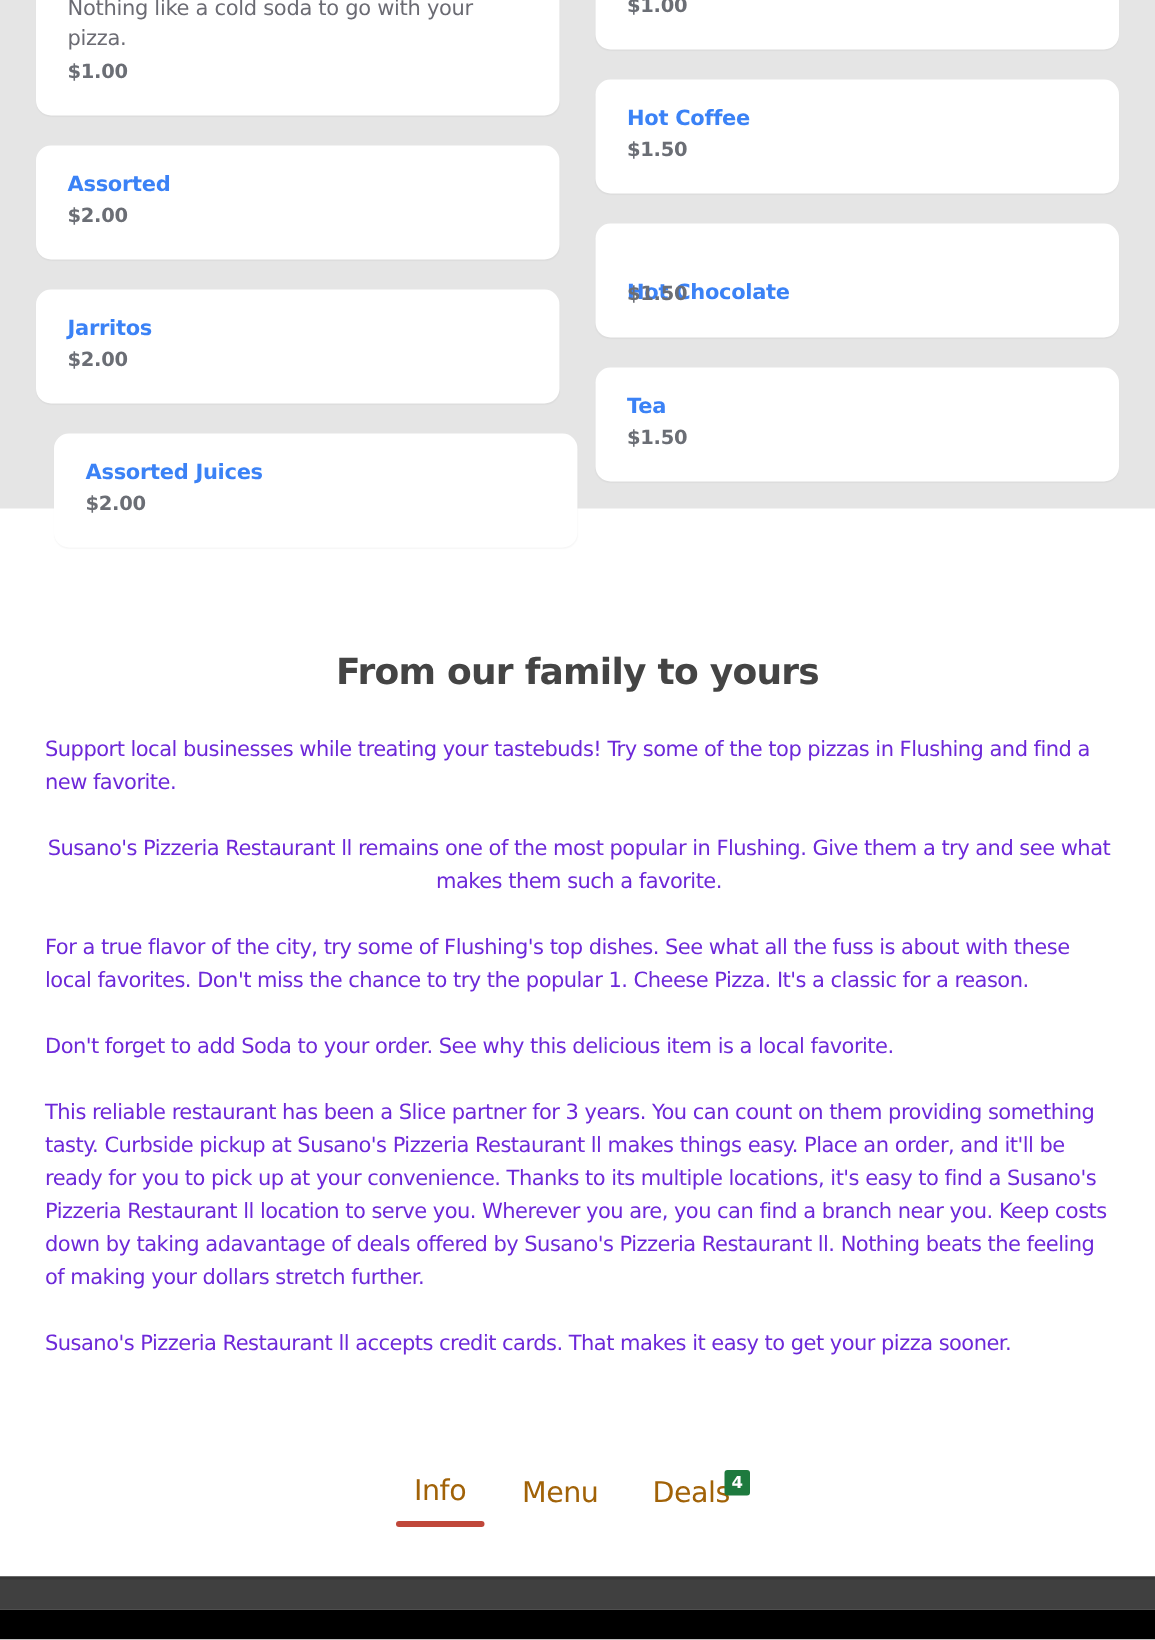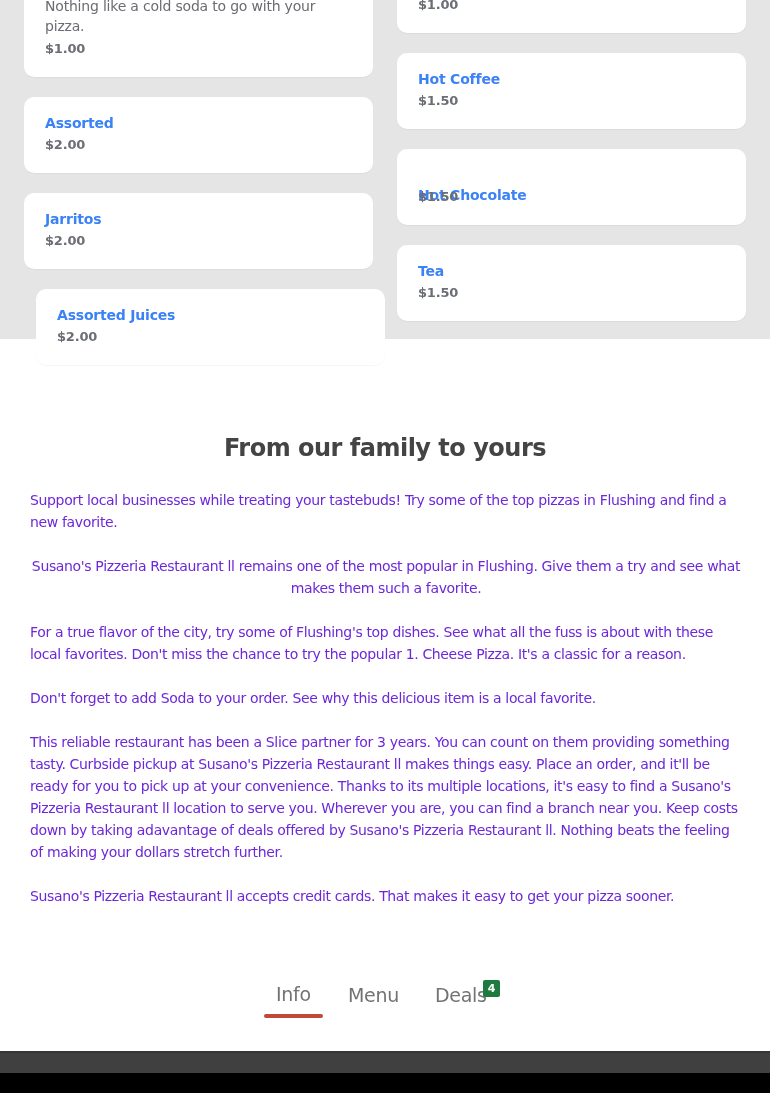--- a/index.html
+++ b/index.html
@@ -37,21 +37,21 @@
     }
     .about p {
       position: absolute; left: 30px; width: 712px;
       font-size: 14px; line-height: 22px; color: #6d28d9; letter-spacing: -0.35px;
     }
 
     .tabs {
       position: absolute; top: 980px; left: 0; width: 770px; height: 40px;
     }
     .tab {
-      position: absolute; top: 0; font-size: 19px; color: #737373; letter-spacing: -0.3px;
+      position: absolute; top: 0; font-size: 19px; color: #a16207; letter-spacing: -0.3px;
       cursor: pointer;
     }
     .tab.active::after {
       content: ""; position: absolute; left: -12px; right: -12px; top: 31px;
       height: 4px; background: #c0473a; border-radius: 2px;
     }
     .badge {
       position: absolute; top: 0; left: 483px; width: 17px; height: 17px;
       background: #1e7a3e; color: #fff; font-size: 11px; font-weight: bold;
       text-align: center; line-height: 17px; border-radius: 2px;

